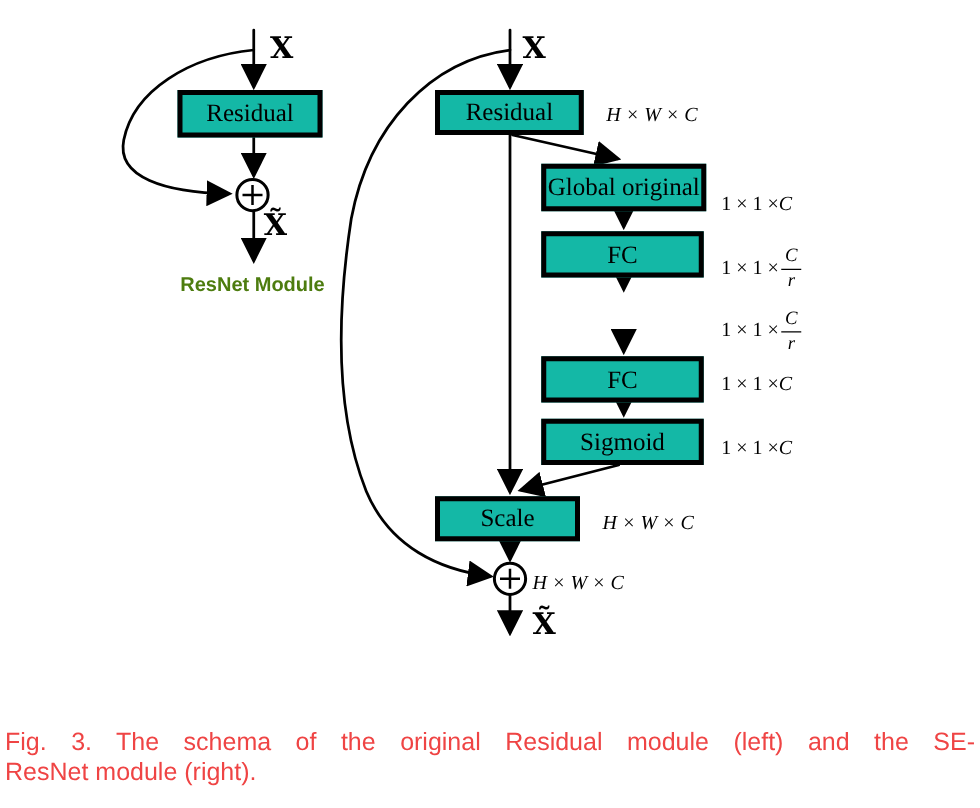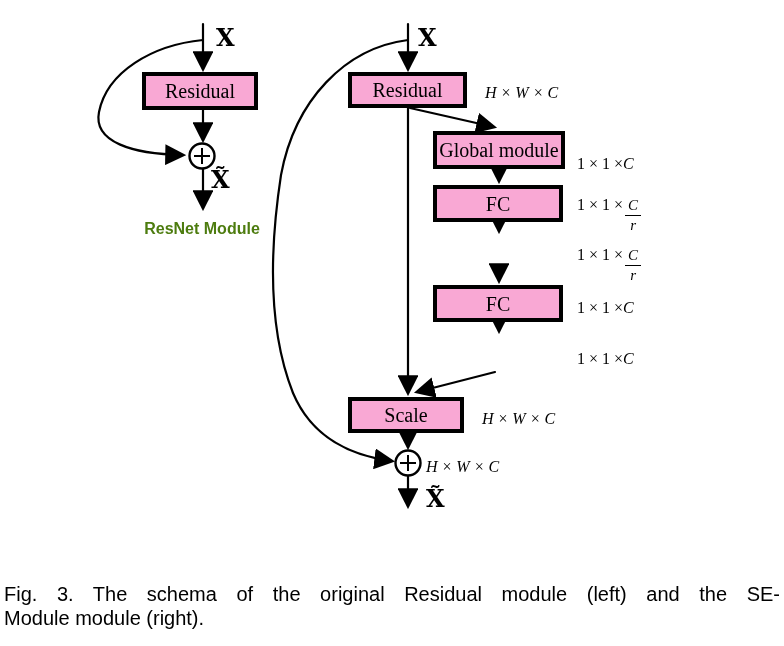--- a/index.html
+++ b/index.html
@@ -10,36 +10,36 @@
     font-family:"Liberation Serif","DejaVu Serif",serif;
     color:#000;
     overflow:hidden;
   }
   #wires{position:absolute;left:0;top:0;width:784px;height:646px;}
 
   .node{
     position:absolute;
     box-sizing:border-box;
     border:4px solid #000;
-    background:#f9a8d4;
+    background:#14b8a6;
     display:flex;align-items:center;justify-content:center;
     font-size:20px;line-height:1;
     white-space:nowrap;
   }
 
   .var{
     position:absolute;
     font-weight:bold;
     font-size:24px;line-height:1;
     font-family:"DejaVu Serif","Liberation Serif",serif;
   }
 
   .dim{
     position:absolute;
-    display:flex;align-items:flex-start;
+    display:flex;align-items:center;
     font-size:16px;line-height:1;
     white-space:nowrap;
   }
   .dim .it{font-style:italic;}
   .frac{
     display:inline-flex;flex-direction:column;align-items:center;
     font-size:15px;line-height:1.1;margin-left:2px;
   }
   .frac .num{border-bottom:1.6px solid #000;padding:0 3px 1px 3px;font-style:italic;}
   .frac .den{padding-top:1px;font-style:italic;}
@@ -48,21 +48,21 @@
     position:absolute;
     transform:translateX(-50%);
     font-family:"Liberation Sans","DejaVu Sans",sans-serif;
     font-weight:700;font-size:16px;line-height:1;
     white-space:nowrap;color:#4d7c0f;
   }
 
   .fig-caption{
     position:absolute;left:4px;top:582px;width:776px;
     font-family:"Liberation Sans","DejaVu Sans",sans-serif;
-    font-size:20px;line-height:24px;color:#000000;
+    font-size:20px;line-height:24px;color:#ef4444;
   }
   .fig-caption .l1{text-align:justify;text-align-last:justify;}
   .fig-caption .l2{text-align:left;}
 </style>
 </head>
 <body>
 
 <div id="canvas">
 
   <svg id="wires" viewBox="0 0 784 646" xmlns="http://www.w3.org/2000/svg">
@@ -115,21 +115,21 @@
   <span class="var" style="left:418px;top:26px;">X</span>
 
   <div class="node" style="left:348px;top:72px;width:119px;height:36px;">
     <span>Residual</span>
   </div>
   <div class="dim" style="left:485px;top:85px;">
     <span class="it">H × W × C</span>
   </div>
 
   <div class="node" style="left:433px;top:131px;width:132px;height:38px;">
-    <span>Global module</span>
+    <span>Global original</span>
   </div>
   <div class="dim" style="left:577px;top:156px;">
     <span>1 × 1 × </span>
     <span class="it">C</span>
   </div>
 
   <div class="node" style="left:433px;top:185px;width:130px;height:37px;">
     <span>FC</span>
   </div>
   <div class="dim" style="left:577px;top:197px;">
@@ -149,20 +149,23 @@
   </div>
 
   <div class="node" style="left:433px;top:285px;width:130px;height:37px;">
     <span>FC</span>
   </div>
   <div class="dim" style="left:577px;top:300px;">
     <span>1 × 1 × </span>
     <span class="it">C</span>
   </div>
 
+  <div class="node" style="left:433px;top:335px;width:130px;height:37px;">
+    <span>Sigmoid</span>
+  </div>
   <div class="dim" style="left:577px;top:351px;">
     <span>1 × 1 × </span>
     <span class="it">C</span>
   </div>
 
   <div class="node" style="left:348px;top:397px;width:116px;height:36px;">
     <span>Scale</span>
   </div>
   <div class="dim" style="left:482px;top:411px;">
     <span class="it">H × W × C</span>
@@ -170,16 +173,16 @@
 
   <div class="dim" style="left:426px;top:459px;">
     <span class="it">H × W × C</span>
   </div>
 
   <span class="var" style="left:426px;top:487px;">X̃</span>
 
 
   <div class="fig-caption">
     <div class="l1">Fig. 3. The schema of the original Residual module (left) and the SE-</div>
-    <div class="l2">Module module (right).</div>
+    <div class="l2">ResNet module (right).</div>
   </div>
 
 </div>
 
 </body></html>

